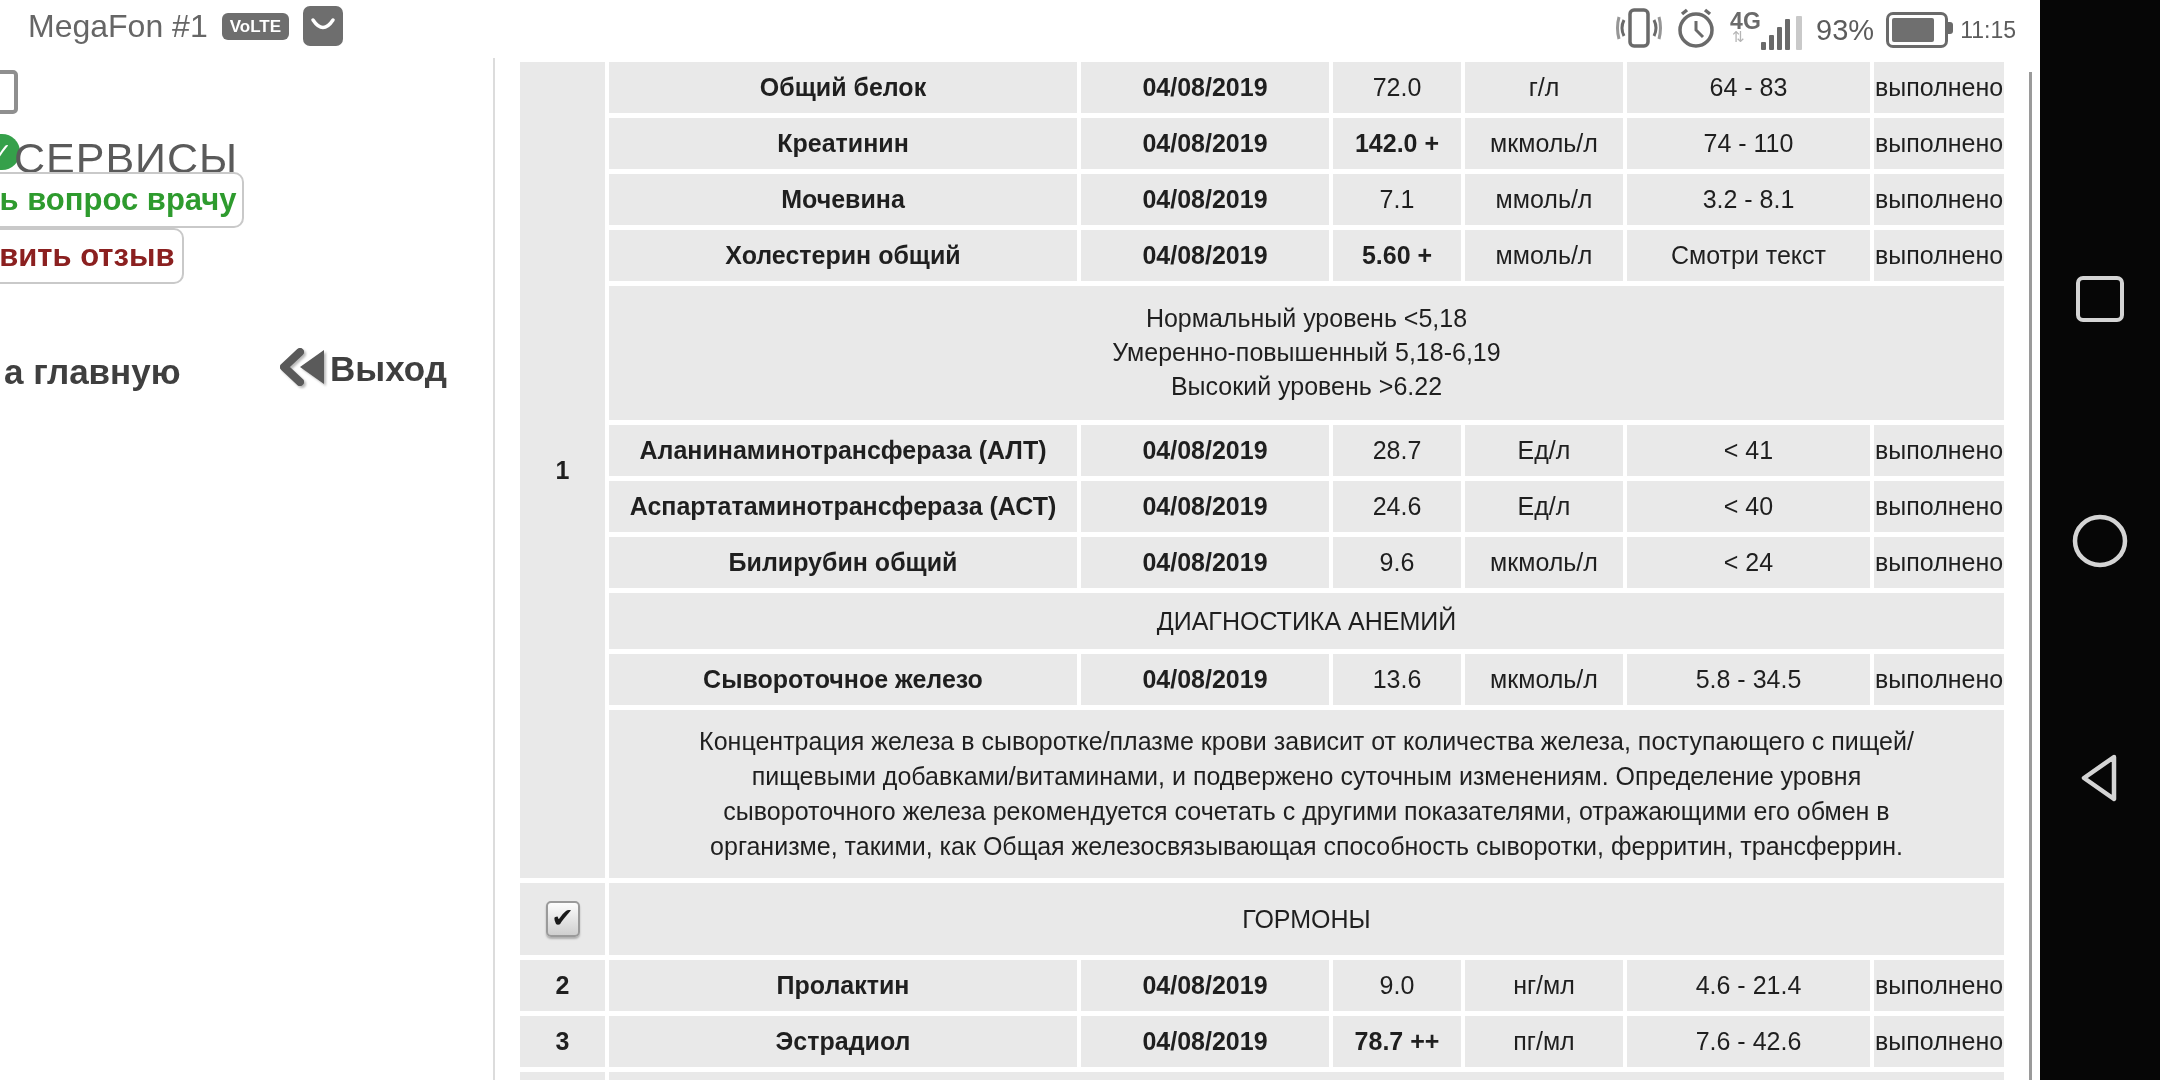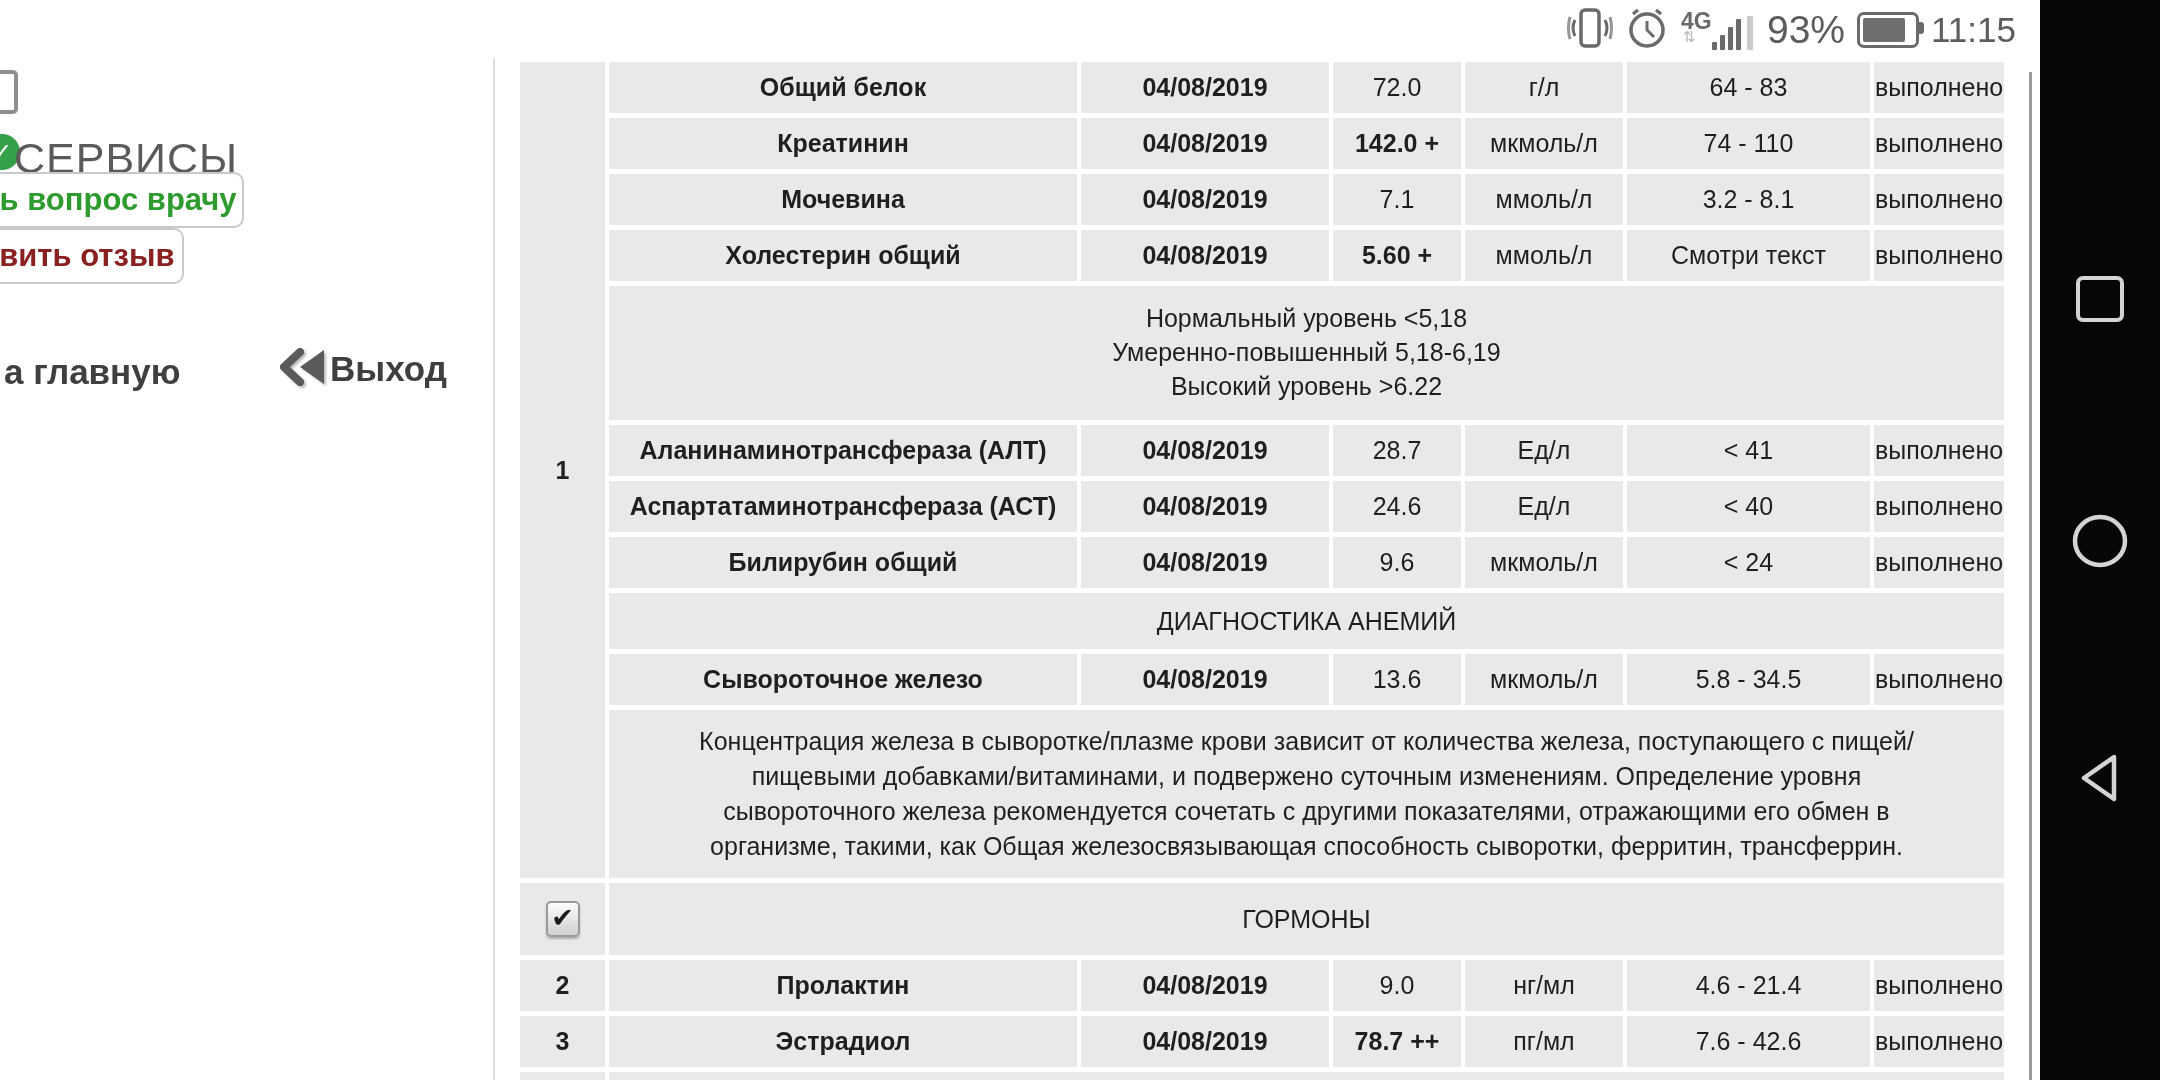--- a/index.html
+++ b/index.html
@@ -11,22 +11,22 @@
   }
   
   .statusbar{position:absolute;left:0;top:0;width:2040px;height:58px;background:#fff;}
   .sb-left{position:absolute;left:28px;top:6px;display:flex;align-items:center;gap:14px;}
   .carrier{font-size:32px;color:#666;}
   .volte{background:#6e6e6e;color:#fff;font-size:17px;font-weight:bold;
          border-radius:6px;padding:5px 8px;line-height:1;}
   .smilebadge{width:40px;height:40px;border-radius:7px;background:#6e6e6e;
          display:flex;align-items:center;justify-content:center;}
   .sb-right{position:absolute;right:24px;top:6px;display:flex;align-items:center;gap:12px;}
-  .pct,.clock{font-size:39px;color:#5c5c5c;}
-  .clock{font-size:35px;}
+  .pct,.clock{font-size:29px;color:#5c5c5c;}
+  .clock{font-size:23px;}
   .sigwrap{position:relative;width:74px;height:44px;}
   .sig4g{position:absolute;left:0;top:0;font-size:23px;font-weight:bold;color:#6a6a6a;}
   .sigarrows{position:absolute;left:2px;top:20px;font-size:15px;color:#b5b5b5;letter-spacing:-2px;}
   .bars{position:absolute;right:14px;bottom:2px;display:flex;align-items:flex-end;gap:3px;}
   .bars i{display:block;width:5px;background:#6a6a6a;border-radius:1px;}
   .bar5{position:absolute;right:2px;bottom:2px;width:6px;height:34px;background:#c9c9c9;border-radius:1px;}
   .battery{position:relative;width:56px;height:30px;border:3px solid #6a6a6a;border-radius:7px;}
   .battery .fill{position:absolute;left:3px;top:3px;bottom:3px;width:42px;background:#6f6f6f;border-radius:2px;}
   .battery .tip{position:absolute;right:-8px;top:7px;width:5px;height:12px;background:#6a6a6a;border-radius:0 3px 3px 0;}
   
@@ -68,20 +68,29 @@
             line-height:30px;}
   
   .scrollbar{position:absolute;left:2029px;top:72px;width:3px;height:1008px;background:#9a9a9a;}
   .navbar{position:absolute;left:2040px;top:0;width:120px;height:1080px;background:#060606;}
   .navbtn{position:absolute;left:50%;transform:translateX(-50%);}
 </style>
 </head>
 <body>
 
 <div class="statusbar">
+  <div class="sb-left">
+    <span class="carrier">MegaFon #1</span>
+    <span class="volte">VoLTE</span>
+    <span class="smilebadge">
+      <svg width="26" height="22" viewBox="0 0 26 22">
+          <path d="M3 5 Q13 20 23 5" stroke="#fff" stroke-width="3.5" fill="none" stroke-linecap="round"></path>
+        </svg>
+    </span>
+  </div>
   <div class="sb-right">
     <span>
       <svg width="46" height="44" viewBox="0 0 46 44">
         <rect x="14" y="4" width="18" height="36" rx="4" fill="none" stroke="#6a6a6a" stroke-width="3.5"></rect>
         <path d="M8 14 q-4 8 0 16" stroke="#6a6a6a" stroke-width="3" fill="none"></path>
         <path d="M3 11 q-3 11 0 22" stroke="#6a6a6a" stroke-width="3" fill="none" opacity="0.7"></path>
         <path d="M38 14 q4 8 0 16" stroke="#6a6a6a" stroke-width="3" fill="none"></path>
         <path d="M43 11 q3 11 0 22" stroke="#6a6a6a" stroke-width="3" fill="none" opacity="0.7"></path>
       </svg>
     </span>

